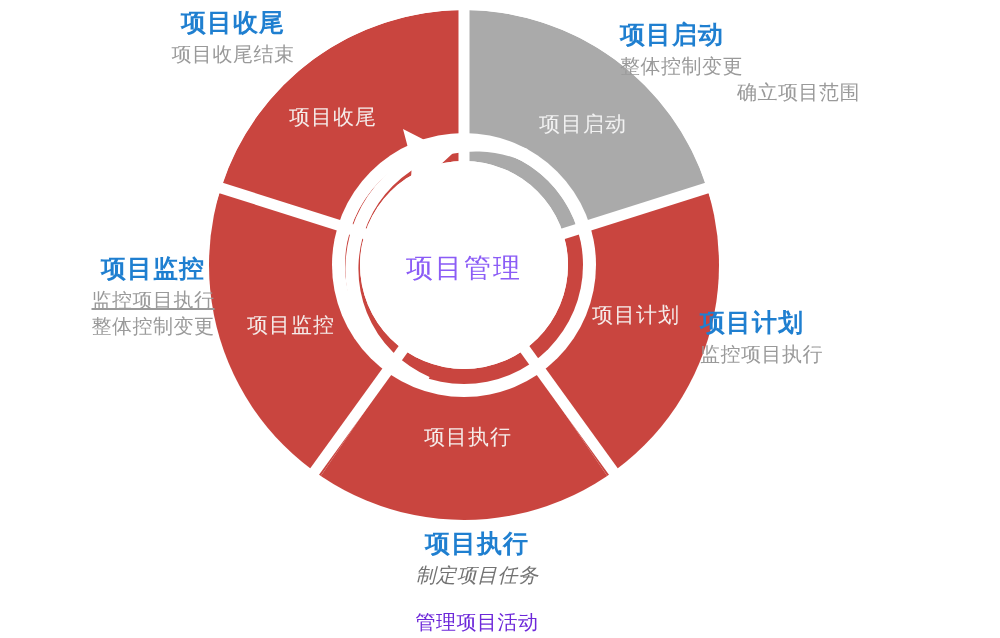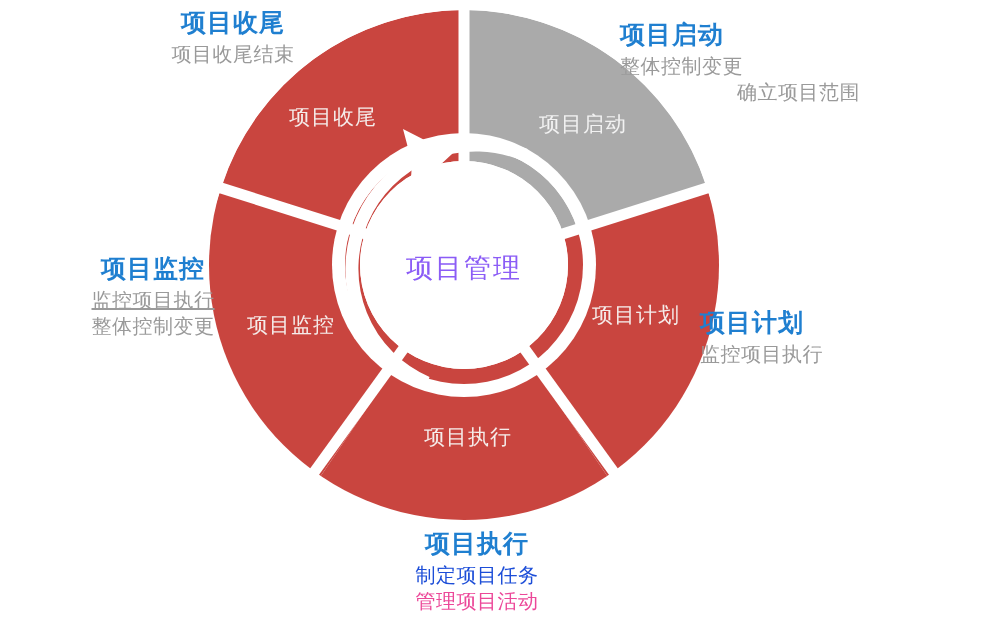--- a/index.html
+++ b/index.html
@@ -158,22 +158,22 @@
     <span class="c-sub" style="color:#9a9a9a;text-align:right;">确立项目范围</span>
   </div>
 
   <div class="callout" id="co-plan">
     <span class="c-title" style="color:#1f7fd0;">项目计划</span>
     <span class="c-sub" style="color:#9a9a9a;">监控项目执行</span>
   </div>
 
   <div class="callout" id="co-execute">
     <span class="c-title" style="color:#1f7fd0;">项目执行</span>
-    <span class="c-sub" style="color:#1d4ed8;">制定项目任务</span>
-    <span class="c-sub" style="color:#ec4899;">管理项目活动</span>
+    <span class="c-sub" style="color:#737373;font-style:italic;">制定项目任务</span>
+    <span class="c-sub" style="color:#6d28d9;margin-top:21px;">管理项目活动</span>
   </div>
 
   <div class="callout" id="co-monitor">
     <span class="c-title" style="color:#1f7fd0;">项目监控</span>
     <span class="c-sub" style="color:#9a9a9a;text-decoration:underline;">监控项目执行</span>
     <span class="c-sub" style="color:#9a9a9a;">整体控制变更</span>
   </div>
 
 </div>
 

